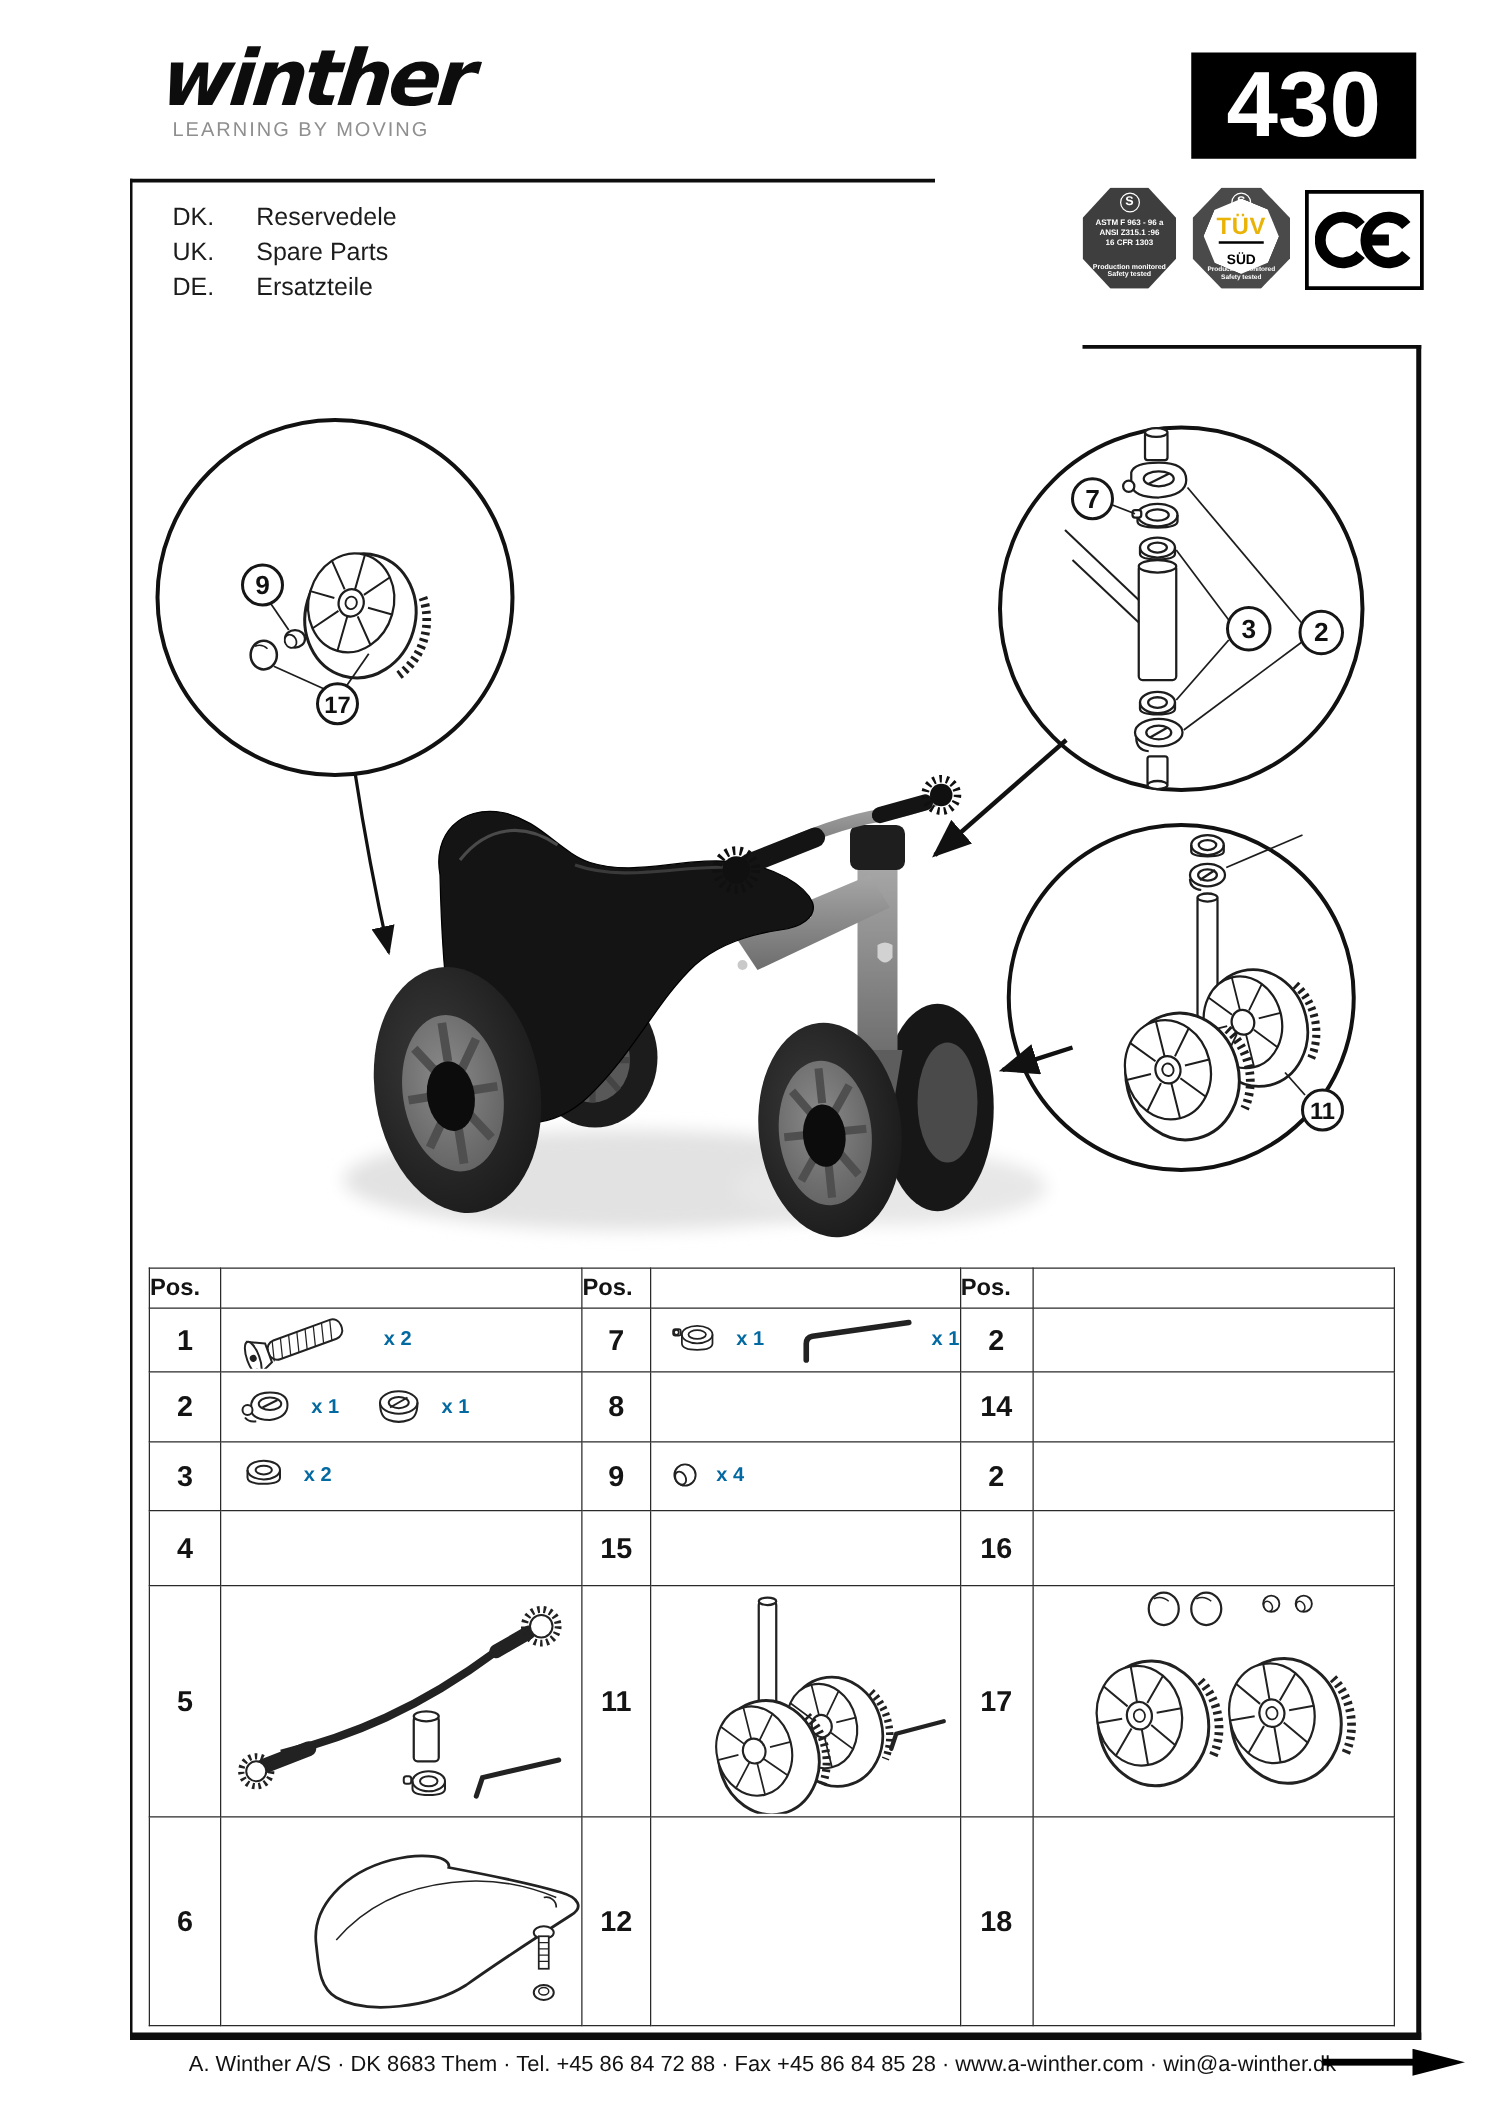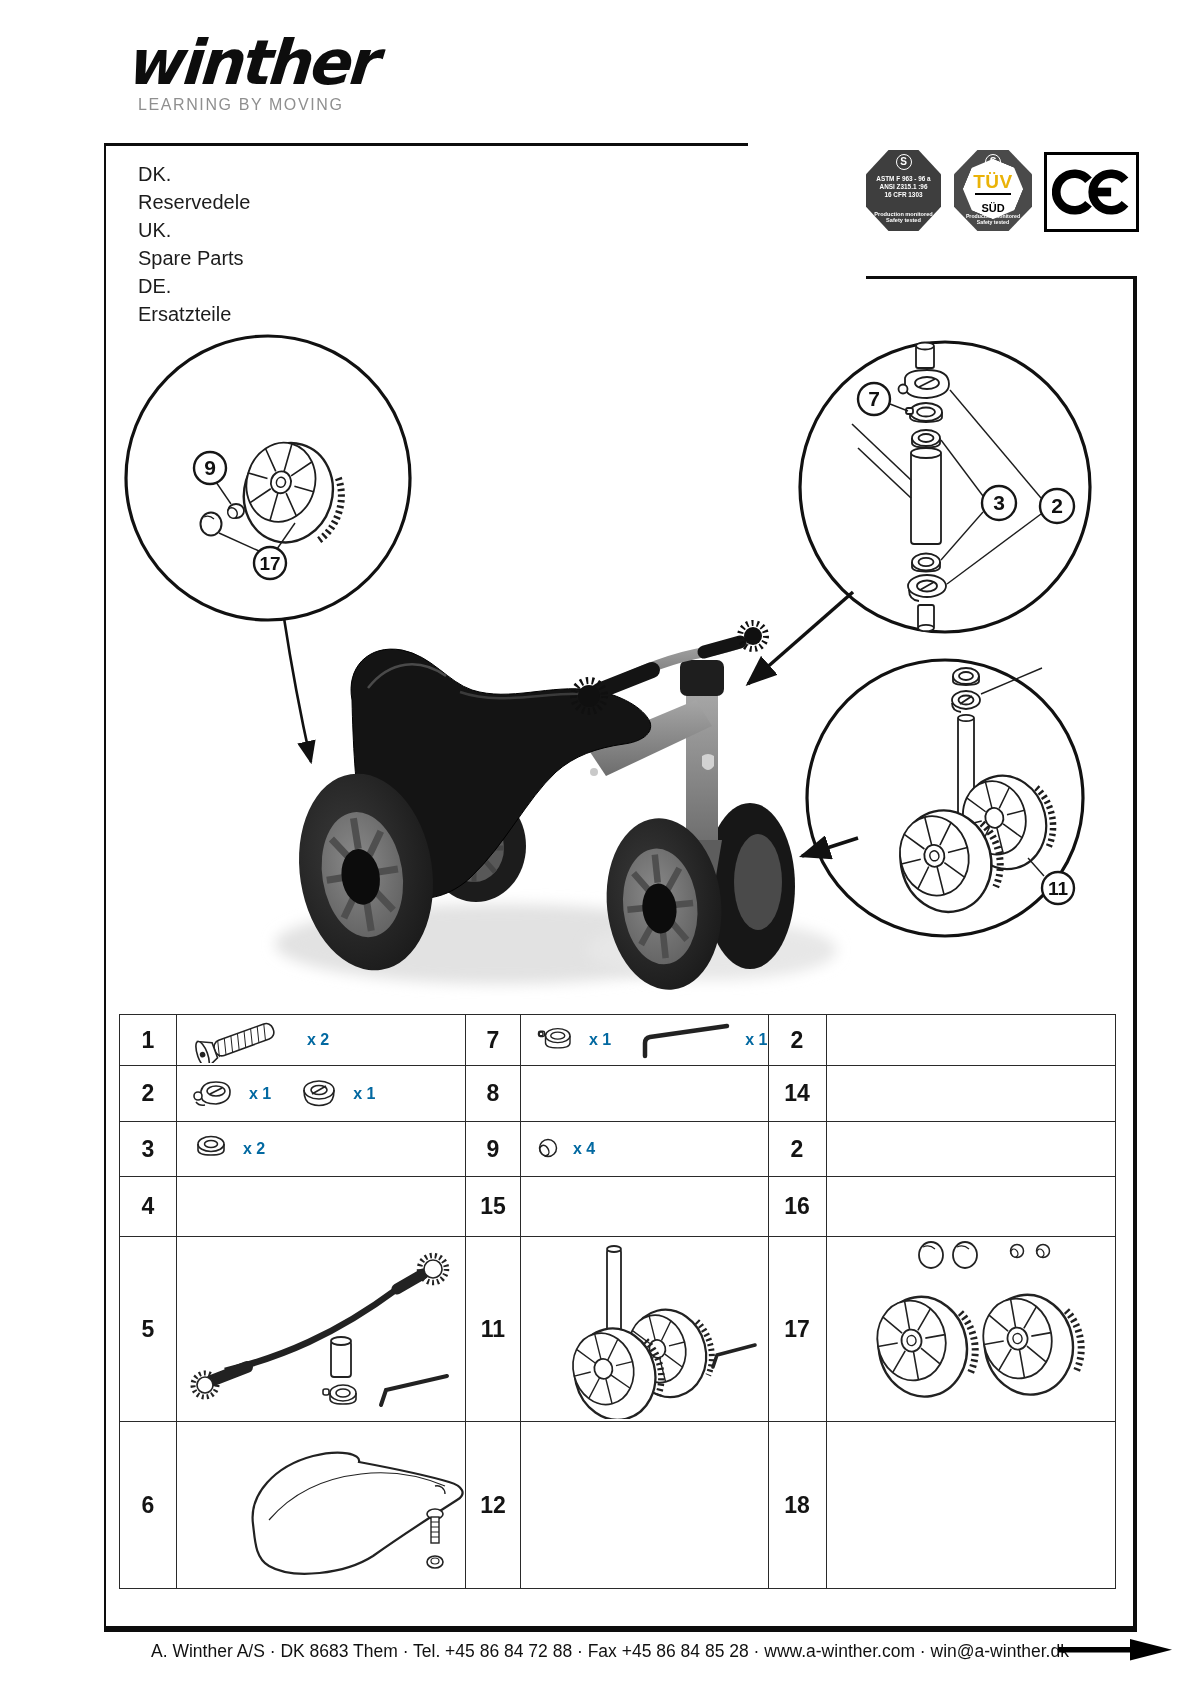--- a/index.html
+++ b/index.html
@@ -19,21 +19,21 @@
   
   .b{position:absolute;background:#0d0d0d;}
   .b-left{left:104px;top:143px;width:2px;height:1489px;}
   .b-topleft{left:104px;top:143px;width:644px;height:3px;}
   .b-topright{left:866px;top:276px;width:271px;height:3px;}
   .b-right{left:1133px;top:276px;width:4px;height:1356px;}
   .b-bottom{left:104px;top:1626px;width:1033px;height:6px;}
 
   
   .langs{position:absolute;left:138px;top:160px;font-size:20px;color:#1c1c1c;}
-  .lang-row{display:flex;line-height:28px;flex-direction:column;}
+  .lang-row{display:flex;line-height:28px;}
   .lang-code{width:67px;}
 
   
   .oct{clip-path:polygon(30% 0,70% 0,100% 30%,100% 70%,70% 100%,30% 100%,0 70%,0 30%);}
   .badge-astm{position:absolute;left:866px;top:150px;width:75px;height:81px;background:#3e3e3e;}
   .badge-tuv{position:absolute;left:954px;top:150px;width:78px;height:81px;background:#4a4a4a;}
   .s-circ{position:absolute;top:4px;left:50%;transform:translateX(-50%);width:14px;height:14px;
         border:1.5px solid #fff;border-radius:50%;color:#fff;font-size:10px;font-weight:bold;
         line-height:14px;text-align:center;}
   .astm-lines{position:absolute;top:25px;width:100%;text-align:center;color:#fff;
@@ -69,20 +69,23 @@
         font-size:17.5px;color:#111;}
   .footer-arrow{position:absolute;left:1058px;top:1639px;}
 </style>
 </head>
 <body>
 
 <div class="page">
 
   <div class="logo">winther</div>
   <div class="tagline">LEARNING BY MOVING</div>
+  <div class="model-box">
+    <span>430</span>
+  </div>
 
   <div class="b b-left"></div>
   <div class="b b-topleft"></div>
   <div class="b b-topright"></div>
   <div class="b b-right"></div>
   <div class="b b-bottom"></div>
 
   <div class="langs">
     <div class="lang-row">
       <span class="lang-code">DK.</span>
@@ -345,20 +348,28 @@
   <table class="parts-table">
     <colgroup>
       <col style="width:57px">
         <col style="width:286px">
         <col style="width:55px">
       <col style="width:236px">
         <col style="width:58px">
         <col style="width:289px">
     </colgroup>
     <tbody>
+        <tr style="height:32px">
+      <td class="pos-h">Pos.</td>
+      <td></td>
+      <td class="pos-h">Pos.</td>
+      <td></td>
+      <td class="pos-h">Pos.</td>
+      <td></td>
+    </tr>
 
     <tr style="height:51px">
       <td class="pos-n">1</td>
       <td>
             <div class="cell-flex">
         <svg class="icon" width="104" height="46" viewBox="0 0 104 46">
           <g transform="rotate(-20 52 23)" stroke="#222" fill="#fff" stroke-width="1.6">
             <rect x="22" y="15" width="62" height="16" rx="7"></rect>
             <path d="M28 15 l-4 16 M35 15 l-4 16 M42 15 l-4 16 M49 15 l-4 16 M56 15 l-4 16 M63 15 l-4 16 M70 15 l-4 16 M77 15 l-4 16" stroke-width="1"></path>
             <path d="M22 15 L9 9 L9 37 L22 31 Z"></path>

